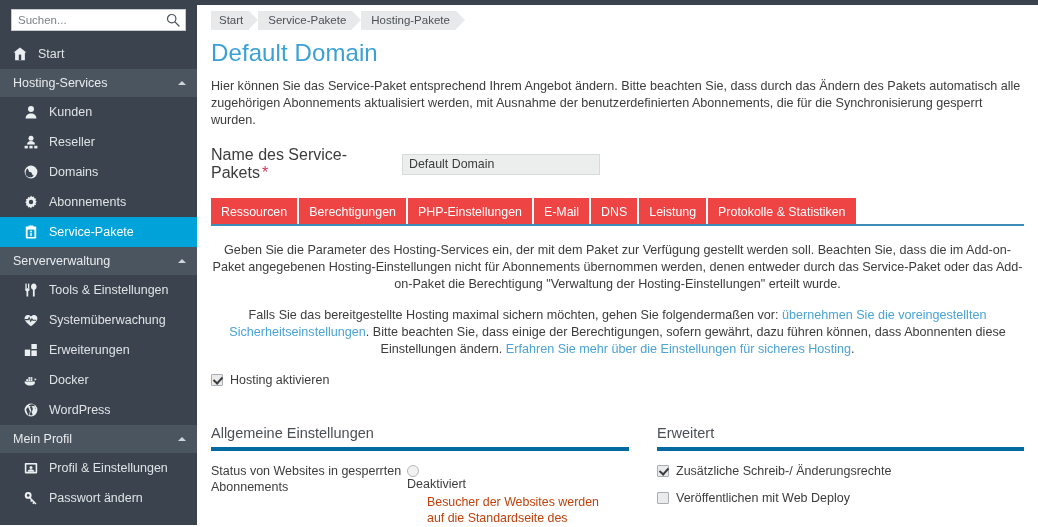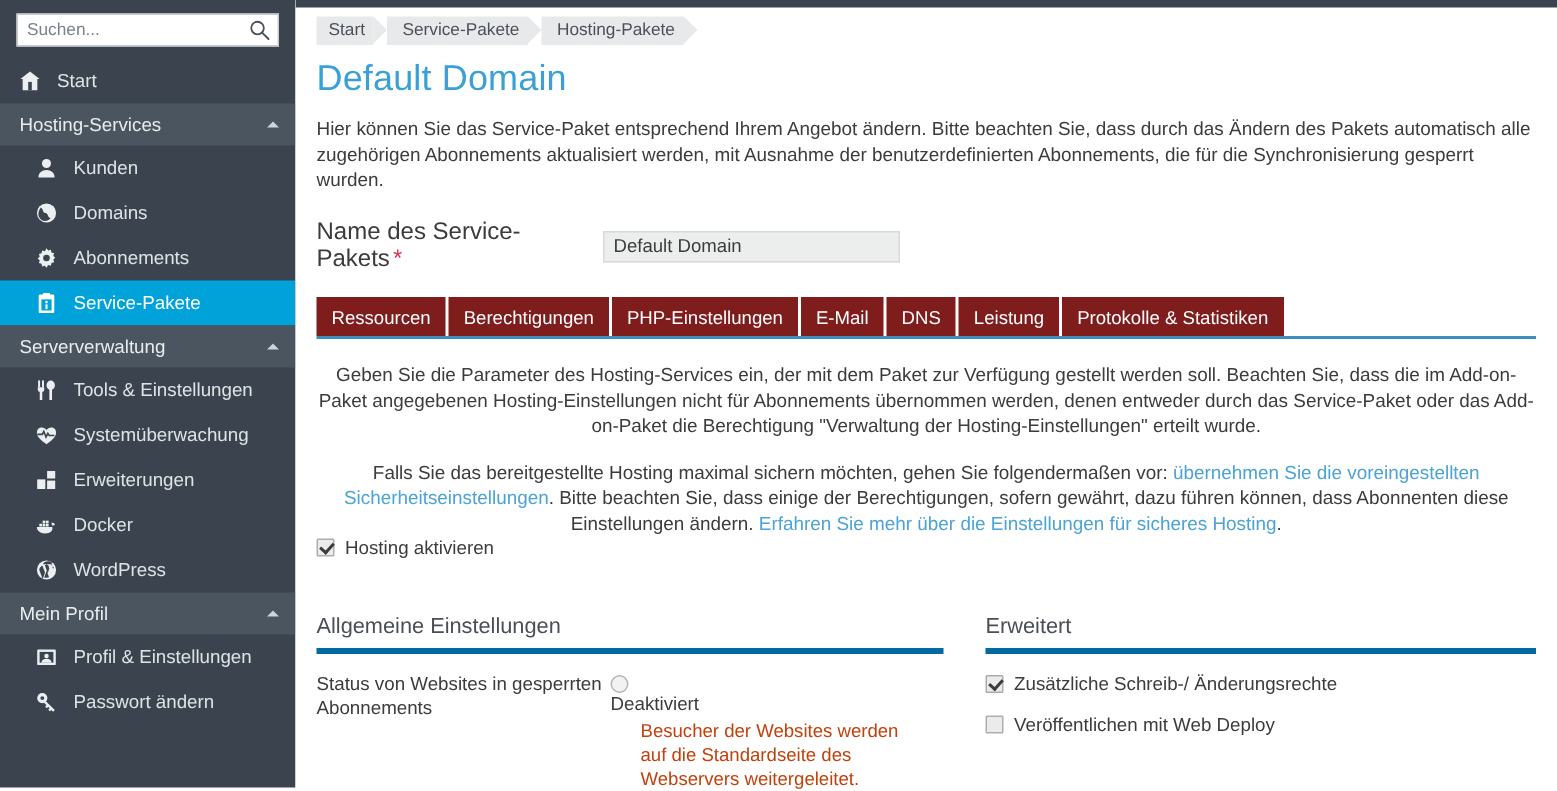--- a/index.html
+++ b/index.html
@@ -169,21 +169,21 @@
     font-size: 12.4px;
     color: #3c3c3c;
     padding: 0 6px;
     outline: none;
   }
 
   
   .tabs-area { margin-top: 16px; position: relative; }
   .tabs-row { display: flex; align-items: flex-end; }
   .tab {
-    background: #7f1d1d;
+    background: #ef4444;
     color: #ffffff;
     font-size: 12.4px;
     height: 26px;
     line-height: 26px;
     padding: 0 9px;
     margin-right: 2px;
     cursor: pointer;
     white-space: nowrap;
     border: 1px solid transparent;
   }
@@ -212,20 +212,21 @@
     line-height: 17px;
     max-width: 830px;
     margin-top: 16px;
     text-align: center;
   }
   a.lnk { color: #4ba3d6; text-decoration: none; cursor: pointer; }
 
   .cb-line {
     display: flex;
     align-items: center;
+    margin-top: 15px;
     font-size: 12.5px;
     color: #3c3c3c;
   }
   .cb {
     width: 12px; height: 12px;
     border: 1px solid #a9aeb3;
     background: #ebebeb;
     margin-right: 7px;
     flex: 0 0 12px;
     position: relative;
@@ -324,20 +325,32 @@
     <span class="caret"></span>
   </div>
   <div class="nav-item sub">
     <span class="ico">
       <svg width="14" height="14" viewBox="0 0 14 14" fill="currentColor">
         <circle cx="7" cy="4" r="3"></circle>
         <path d="M1.6 13.4c0-3.1 2.4-5 5.4-5s5.4 1.9 5.4 5z"></path>
       </svg>
     </span>
     <span class="lbl">Kunden</span>
+  </div>
+  <div class="nav-item sub">
+    <span class="ico">
+      <svg width="14" height="14" viewBox="0 0 14 14" fill="currentColor">
+        <circle cx="7" cy="3.3" r="2.5"></circle>
+        <path d="M3 9.6c0-2.4 1.9-3.6 4-3.6s4 1.2 4 3.6z"></path>
+        <rect x="0.6" y="10.8" width="3.2" height="2.6"></rect>
+        <rect x="5.4" y="10.8" width="3.2" height="2.6"></rect>
+        <rect x="10.2" y="10.8" width="3.2" height="2.6"></rect>
+      </svg>
+    </span>
+    <span class="lbl">Reseller</span>
   </div>
   <div class="nav-item sub">
     <span class="ico">
       <svg width="14" height="14" viewBox="0 0 14 14" fill="currentColor">
         <circle cx="7" cy="7" r="6.4"></circle>
         <path d="M3.2 3.4c2 1.3 1.1 3.5 3 3.6 2.2.1 1.2 3.1 3.6 3.4-1.5 2-4.2 2.6-6.3 1.1-2.3-1.6-2.6-5.1-.3-8.1z" fill="#3b444e"></path>
       </svg>
     </span>
     <span class="lbl">Domains</span>
   </div>

